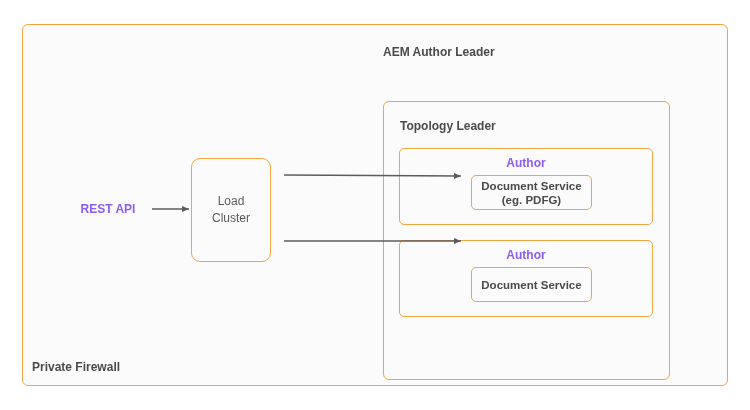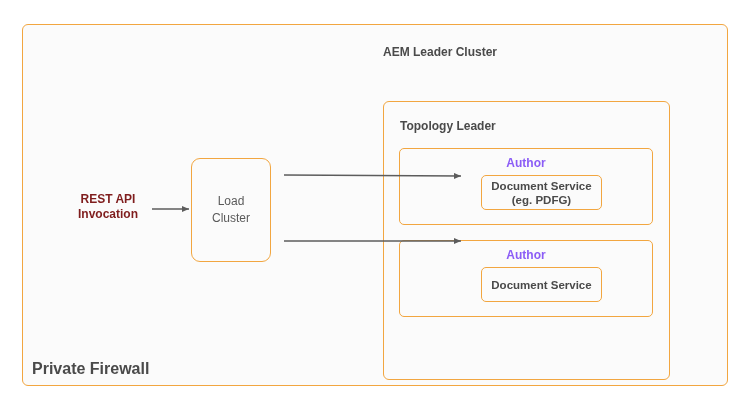--- a/index.html
+++ b/index.html
@@ -23,21 +23,21 @@
     background: transparent;
   }
   .outer-box {
     left: 22px; top: 24px;
     width: 706px; height: 362px;
     background: #FBFBFB;
   }
   .firewall-label {
     position: absolute;
     left: 32px; top: 360px;
-    font-size: 16px;
+    font-size: 12px;
     font-weight: 700;
     color: #4A4A4A;
   }
   .cluster-label {
     position: absolute;
     left: 383px; top: 45px;
     font-size: 12px;
     font-weight: 700;
     color: #4A4A4A;
   }
@@ -61,21 +61,21 @@
   .author-box-2 { top: 138px; }
   .author-label {
     position: absolute;
     left: 0; right: 0; top: 7px;
     text-align: center;
     font-size: 12px;
     font-weight: 700;
     color: #8b5cf6;
   }
   .service-box {
-    left: 81px; top: 26px;
+    left: 71px; top: 26px;
     width: 121px; height: 35px;
     border-radius: 5px;
     display: flex;
     flex-direction: column;
     align-items: center;
     justify-content: center;
     text-align: center;
     font-size: 11.5px;
     font-weight: 700;
     color: #4A4A4A;
@@ -90,44 +90,44 @@
     align-items: center;
     justify-content: center;
     text-align: center;
     font-size: 12px;
     font-weight: 400;
     color: #5A5A5A;
     line-height: 17px;
   }
   .rest-label {
     position: absolute;
-    left: 58px; top: 192px;
+    left: 58px; top: 202px;
     width: 100px;
     text-align: center;
     font-size: 12px;
     font-weight: 700;
-    color: #7f1d1d;
+    color: #8b5cf6;
     line-height: 15px;
   }
   .arrows-svg {
     position: absolute;
     left: 0; top: 0;
     width: 750px; height: 410px;
     pointer-events: none;
   }
 </style>
 </head>
 <body>
 
 <div class="canvas">
 
   <div class="box outer-box"></div>
   <div class="firewall-label">Private Firewall</div>
 
-  <div class="cluster-label">AEM Leader Cluster</div>
+  <div class="cluster-label">AEM Author Leader</div>
 
   <div class="box topology-box">
     <div class="topology-label">Topology Leader</div>
 
     <div class="box author-box author-box-1">
       <div class="author-label">Author</div>
       <div class="box service-box">
         <span>Document Service</span>
         <span>(eg. PDFG)</span>
       </div>
@@ -142,21 +142,20 @@
     </div>
   </div>
 
   <div class="box lb-box">
     <span>Load</span>
     <span>Cluster</span>
   </div>
 
   <div class="rest-label">
     <div>REST API</div>
-    <div>Invocation</div>
   </div>
 
   <svg class="arrows-svg" viewBox="0 0 750 410" xmlns="http://www.w3.org/2000/svg">
     <defs>
       <marker id="arrowhead" markerWidth="8" markerHeight="8" refX="7" refY="3" orient="auto" markerUnits="userSpaceOnUse">
         <path d="M0,0 L7,3 L0,6 Z" fill="#5C5C5C"></path>
       </marker>
     </defs>
     <line x1="152" y1="209" x2="189" y2="209" stroke="#5C5C5C" stroke-width="1.5" marker-end="url(#arrowhead)"></line>
     <line x1="284" y1="175" x2="461" y2="176" stroke="#5C5C5C" stroke-width="1.5" marker-end="url(#arrowhead)"></line>

